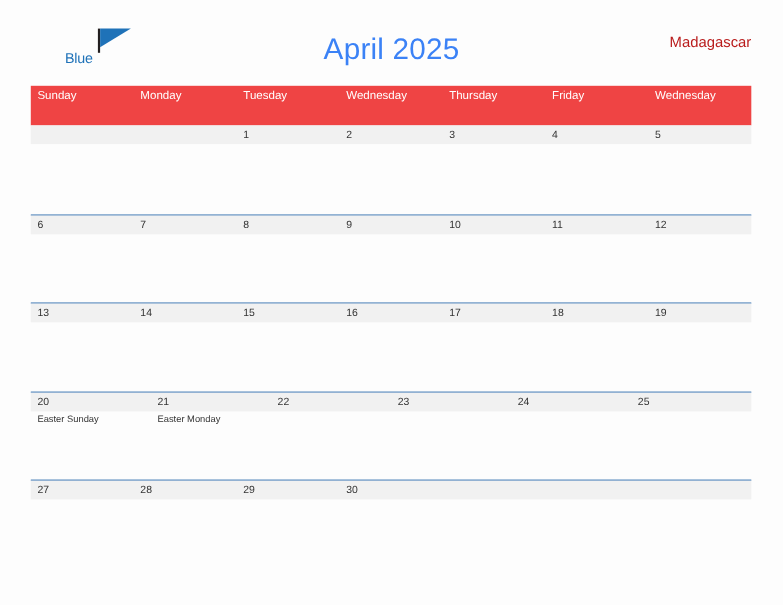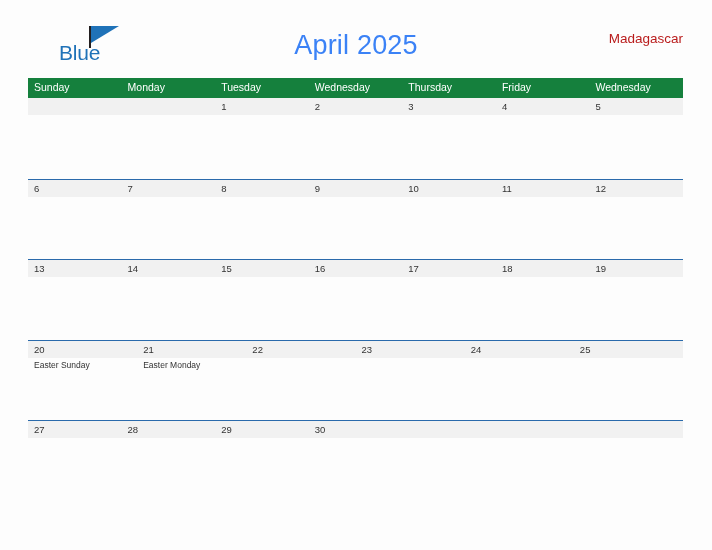--- a/index.html
+++ b/index.html
@@ -35,21 +35,21 @@
     top: 0;
     font-size: 21px;
     color: #231f20;
     letter-spacing: -0.2px;
     line-height: 22px;
   }
   .logo-blue {
     position: absolute;
     left: 29px;
     top: 18px;
-    font-size: 21px;
+    font-size: 13px;
     color: #1f72b8;
     letter-spacing: -0.2px;
     line-height: 22px;
   }
   .logo-flagpole {
     position: absolute;
     left: 59px;
     top: 2px;
     width: 2px;
     height: 22px;
@@ -90,22 +90,22 @@
   
   .calendar {
     position: absolute;
     left: 28px;
     top: 78px;
     width: 655px;
   }
 
   .weekday-row {
     display: flex;
-    background: #15803d;
-    height: 20px;
+    background: #ef4444;
+    height: 36px;
   }
   .weekday-cell {
     flex: 1 1 0;
     color: #ffffff;
     font-size: 10.5px;
     line-height: 18px;
     padding-left: 6px;
     box-sizing: border-box;
     white-space: nowrap;
     overflow: hidden;

